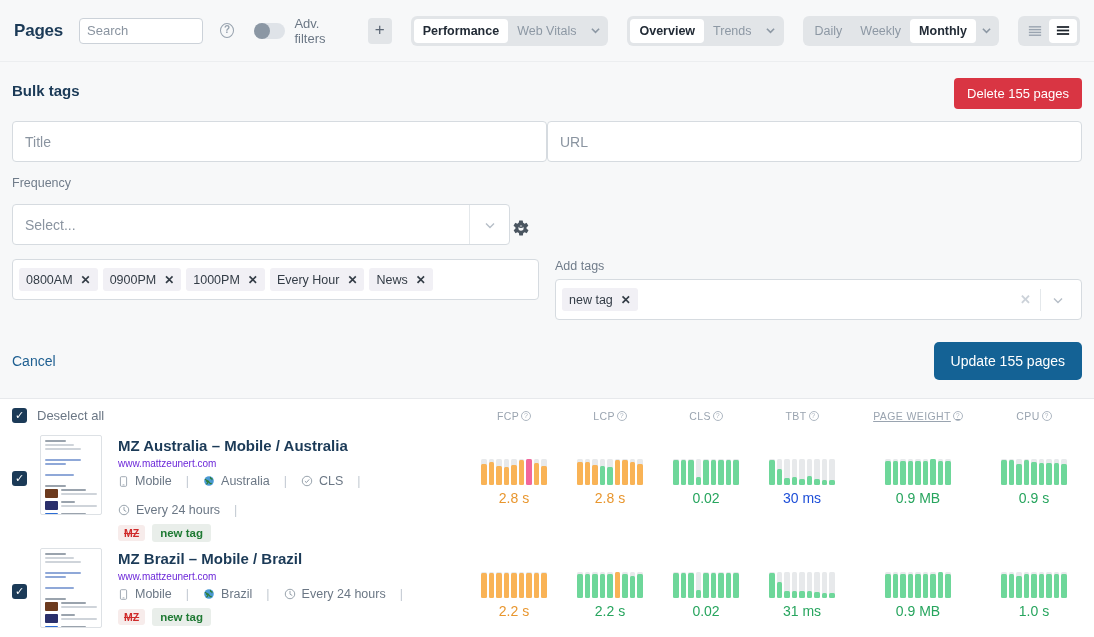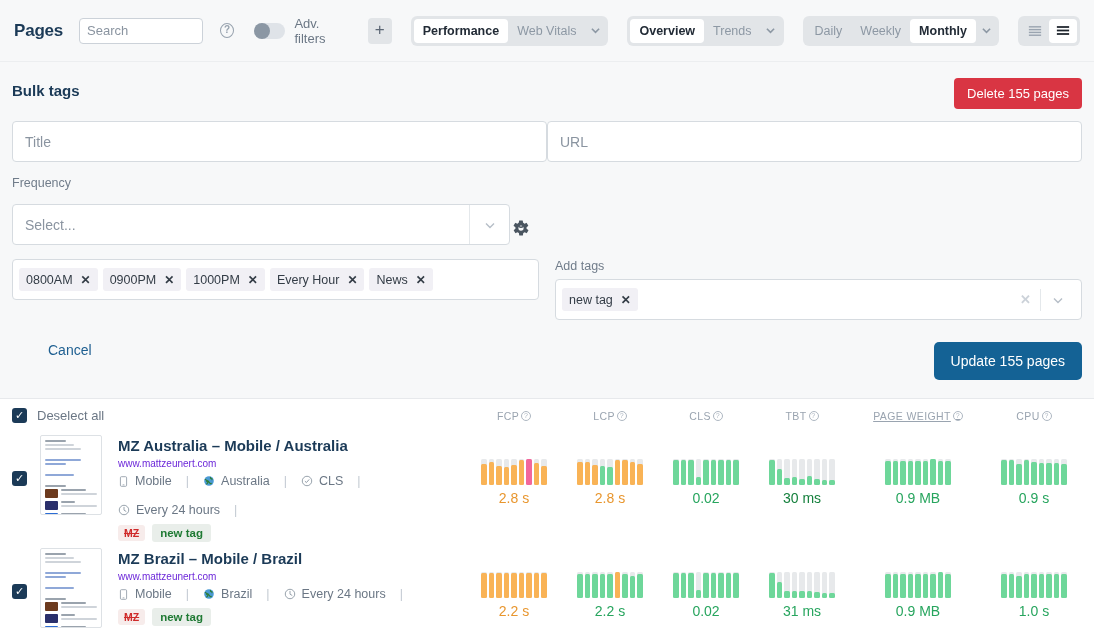--- a/index.html
+++ b/index.html
@@ -129,23 +129,22 @@
   }
   .chip .x{font-size:12px;color:#333c46;font-weight:bold;}
   .addtag-tail{
     margin-left:auto;display:flex;align-items:center;height:29px;
   }
   .addtag-tail .clr{color:#ccd2d9;font-size:13px;font-weight:bold;padding:0 9px;}
   .addtag-tail .div{width:1px;height:22px;background:#e4e8eb;}
   .addtag-tail .cv{width:34px;display:flex;align-items:center;justify-content:center;color:#b6bec7;}
 
   .actions{
-    display:flex;justify-content:space-between;
+    display:flex;align-items:center;justify-content:space-between;
     padding:22px 0 18px 0;
-    margin-left:36px;
   }
   .link-cancel{color:#1e5f91;font-size:14px;text-decoration:none;}
   .btn-primary{
     background:#146295;color:#fff;border:none;border-radius:5px;
     padding:11px 17px;font-size:14px;font-family:inherit;
   }
 
   
   .list-head{
     display:flex;align-items:center;padding:9px 12px 6px 12px;
@@ -616,21 +615,21 @@
             <div class="bar">
               <i style="height: 22%; background: rgb(110, 215, 154);"></i>
             </div>
             <div class="bar">
               <i style="height: 18%; background: rgb(110, 215, 154);"></i>
             </div>
             <div class="bar">
               <i style="height: 18%; background: rgb(110, 215, 154);"></i>
             </div>
           </div>
-          <div class="mval" style="color: #15803d;">30 ms</div>
+          <div class="mval" style="color: #1d4ed8;">30 ms</div>
         </div>
         <div class="mcell wide">
           <div class="bars">
             <div class="bar">
               <i style="height: 92%; background: rgb(110, 215, 154);"></i>
             </div>
             <div class="bar">
               <i style="height: 92%; background: rgb(110, 215, 154);"></i>
             </div>
             <div class="bar">

